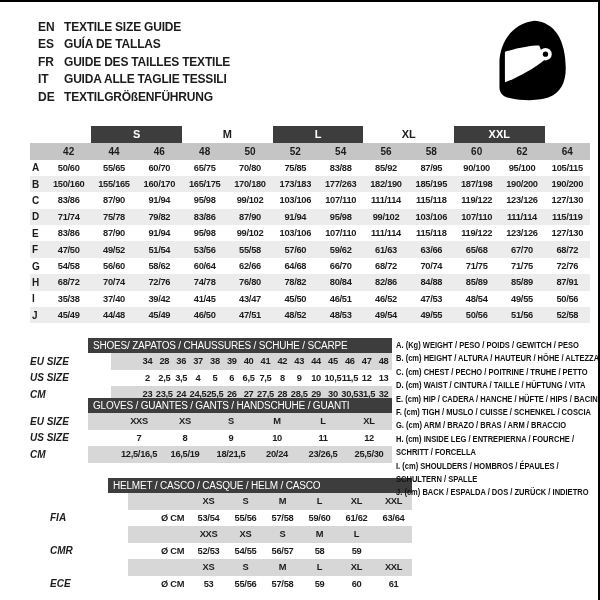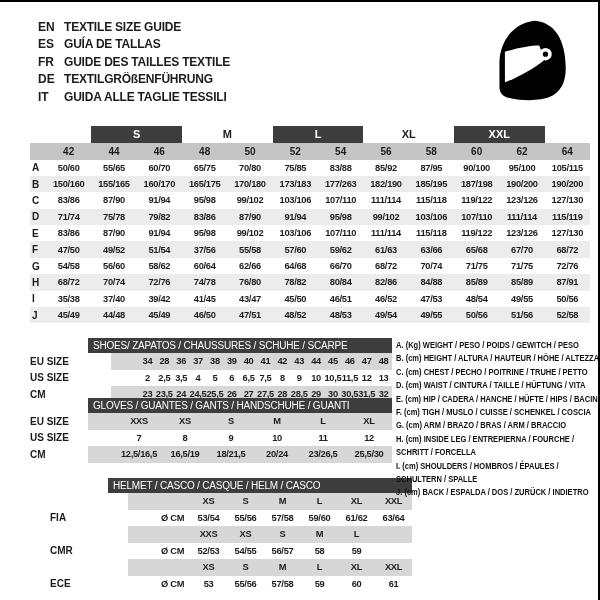--- a/index.html
+++ b/index.html
@@ -36,21 +36,21 @@
   .sub-tables { position:absolute; left:30px; top:336px; width:362px; }
   .subtable { position:absolute; left:0; width:100%; }
   .st-shoes  { top:0; }
   .st-gloves { top:60px; }
   .st-helmet { top:140px;margin-left:20px; }
   .bar-row { display:flex; }
   .bar-spacer { width:58px; }
   .bar { flex:1; background:#3d3d3d; color:#fff; font-weight:400; font-size:10px;
          height:15px; line-height:15px; padding-left:5px; letter-spacing:-0.2px; white-space:nowrap; }
   .srow { display:flex; height:16.5px; align-items:stretch; }
-  .slabel { width:81px; font-weight:700; font-size:10px; display:flex; align-items:center; }
+  .slabel { width:81px; font-weight:700; font-size:10px; display:flex; align-items:center;font-style:italic; }
   .cells { flex:1; display:grid; align-items:center;padding-left:28px; }
   .cells.shaded { background:#d7d7d7; }
   .cell { text-align:center; font-weight:700; font-size:9.3px; letter-spacing:-0.3px; white-space:nowrap; }
   .cells15 { grid-template-columns:repeat(15,1fr); }
   .cells6  { grid-template-columns:repeat(6,46px) 1fr; }
   .cells7  { grid-template-columns:34px repeat(6,37px) 1fr; }
   .cells7 .cell:first-child { text-align:left; padding-left:5px; }
   
   .legend { position:absolute; left:396px; top:337px; width:240px;
             transform:scaleX(0.82); transform-origin:0 0; }
@@ -73,27 +73,27 @@
         <span class="lang-code">ES</span>
         <span class="lang-title">GUÍA DE TALLAS</span>
       </div>
 
       <div class="lang-row">
         <span class="lang-code">FR</span>
         <span class="lang-title">GUIDE DES TAILLES TEXTILE</span>
       </div>
 
       <div class="lang-row">
+        <span class="lang-code">IT</span>
+        <span class="lang-title">GUIDA ALLE TAGLIE TESSILI</span>
+      </div>
+
+      <div class="lang-row">
         <span class="lang-code">DE</span>
         <span class="lang-title">TEXTILGRÖßENFÜHRUNG</span>
-      </div>
-
-      <div class="lang-row">
-        <span class="lang-code">IT</span>
-        <span class="lang-title">GUIDA ALLE TAGLIE TESSILI</span>
       </div>
     </div>
 
   <svg class="helmet-icon" width="78" height="96" viewBox="0 0 100 112" aria-hidden="true">
     <path fill="#000000" d="M52 3 C 24 6 8 30 7 55 L 7 88 C 7 96 12 101 20 102 C 36 106 60 106 71 101 C 85 95 92 83 92 64 C 92 28 78 5 52 3 Z"></path>
     <path fill="#ffffff" d="M14 43 C 30 38 47 35 58 35 L 65 53 C 52 64 30 76 14 82 Z"></path>
     <circle cx="66" cy="46" r="8" fill="#ffffff"></circle>
     <circle cx="66" cy="46" r="3.4" fill="#000000"></circle>
   </svg>
 
@@ -212,21 +212,21 @@
           <span class="td">119/122</span>
           <span class="td">123/126</span>
           <span class="td">127/130</span>
         </div>
 
         <div class="tr">
           <span class="rl">F</span>
           <span class="td">47/50</span>
           <span class="td">49/52</span>
           <span class="td">51/54</span>
-          <span class="td">37/56</span>
+          <span class="td">53/56</span>
           <span class="td">55/58</span>
           <span class="td">57/60</span>
           <span class="td">59/62</span>
           <span class="td">61/63</span>
           <span class="td">63/66</span>
           <span class="td">65/68</span>
           <span class="td">67/70</span>
           <span class="td">68/72</span>
         </div>
 

